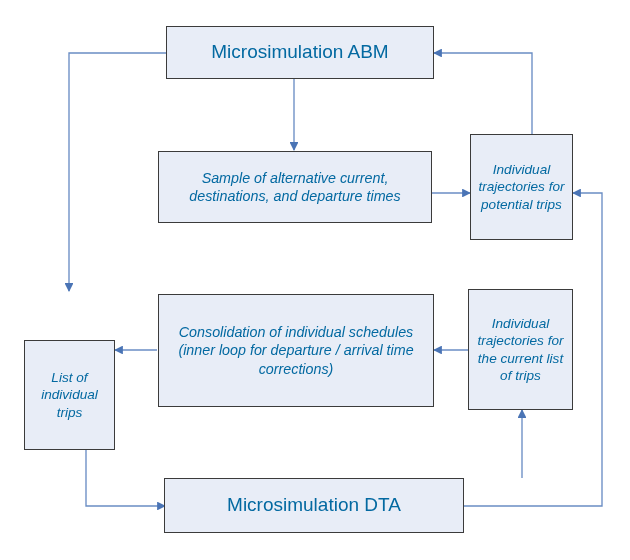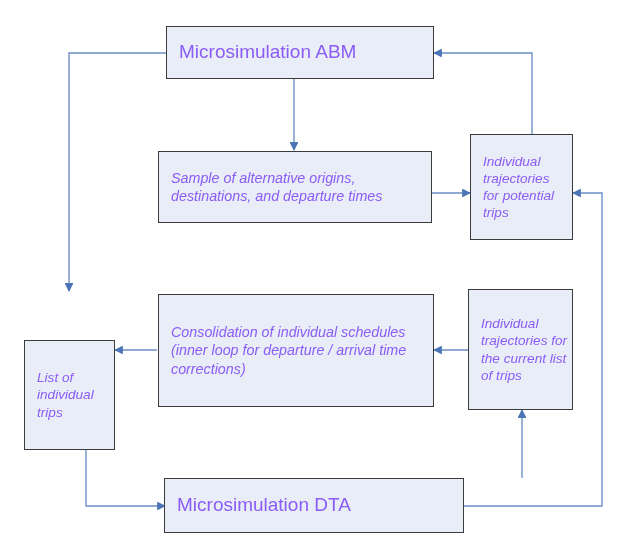--- a/index.html
+++ b/index.html
@@ -3,21 +3,21 @@
 <meta charset="utf-8">
 <style>
   html,body{margin:0;padding:0;background:#ffffff;}
   body{width:630px;height:560px;overflow:hidden;
        font-family:"Liberation Sans","DejaVu Sans",sans-serif;}
   #canvas{position:relative;width:630px;height:560px;background:#fff;}
   svg#wires{position:absolute;left:0;top:0;width:630px;height:560px;overflow:visible;}
   .node{position:absolute;box-sizing:border-box;
         background:#e8edf7;border:1.3px solid #3b3b3b;
         display:flex;align-items:center;justify-content:center;
-        color:#8b5cf6;z-index:2;padding-left:8px;}
+        text-align:center;color:#0369a1;z-index:2;}
   .node .txt{display:block;width:100%;padding:0 4px;line-height:1.27;}
   .plain .txt{font-size:19px;font-style:normal;}
   .ital .txt{font-size:14.3px;font-style:italic;}
   .small .txt{font-size:13.6px;font-style:italic;}
 </style>
 </head>
 <body>
 
 <div id="canvas">
 
@@ -38,21 +38,21 @@
       <path d="M 522 478 L 522 410"></path>
       <path d="M 432 506 L 602 506 L 602 193 L 573 193"></path>
     </g>
   </svg>
 
   <div class="node plain" style="left:166px;top:26px;width:268px;height:53px;">
     <span class="txt">Microsimulation ABM</span>
   </div>
 
   <div class="node ital" style="left:158px;top:151px;width:274px;height:72px;">
-    <span class="txt">Sample of alternative origins, destinations, and departure times</span>
+    <span class="txt">Sample of alternative current, destinations, and departure times</span>
   </div>
 
   <div class="node small" style="left:470px;top:134px;width:103px;height:106px;">
     <span class="txt">Individual trajectories for potential trips</span>
   </div>
 
   <div class="node small" style="left:24px;top:292px;width:91px;height:110px;margin-top:48px;">
     <span class="txt">List of individual trips</span>
   </div>
 

